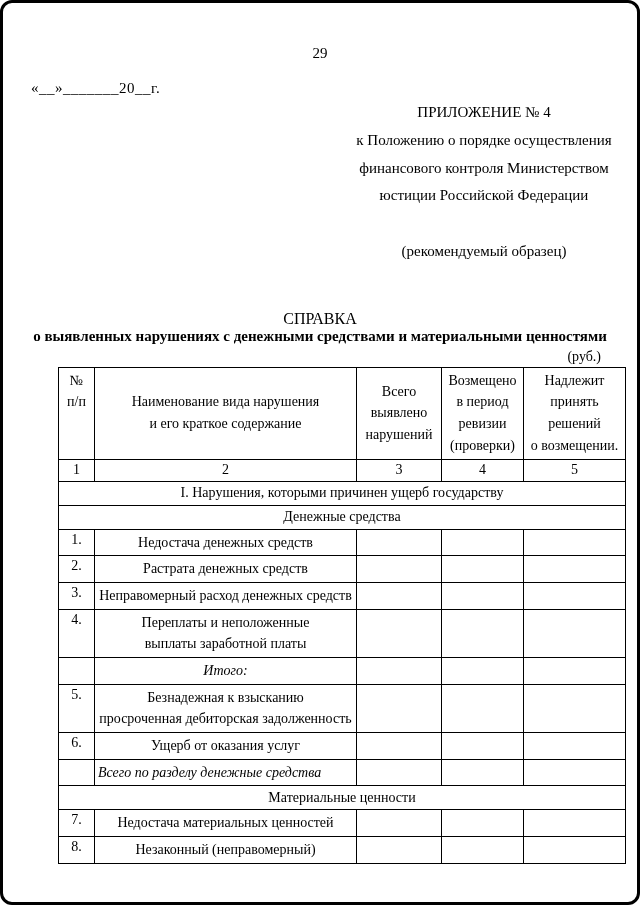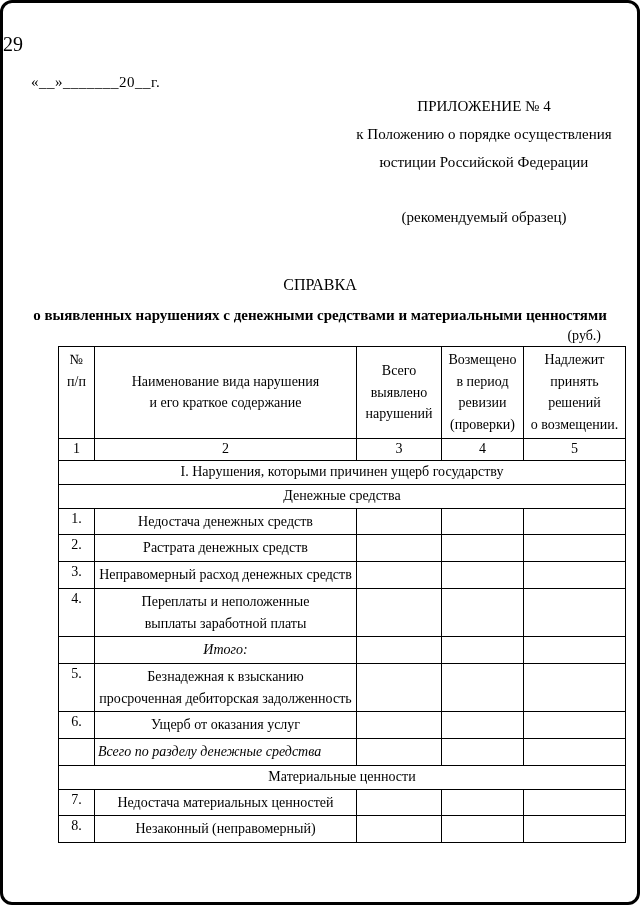--- a/index.html
+++ b/index.html
@@ -13,22 +13,23 @@
   .page {
     width: 640px;
     height: 905px;
     background: #fff;
     border: 3px solid #000;
     border-radius: 12px;
     position: relative;
     overflow: hidden;
   }
   .page-number {
-    padding-top: 30px;
-    font-size: 20px;
+    text-align: center;
+    padding-top: 42px;
+    font-size: 15px;
   }
   .date-line {
     margin: 18px 0 0 28px;
     font-size: 15px;
     letter-spacing: 0.5px;
   }
   .appendix-block {
     width: 270px;
     margin: 2px 18px 0 auto;
     text-align: center;
@@ -41,21 +42,20 @@
   .doc-title {
     text-align: center;
     font-weight: normal;
     font-size: 16px;
     margin-top: 44px;
   }
   .doc-subtitle {
     text-align: center;
     font-weight: bold;
     font-size: 15px;
-    margin-top: 13px;
   }
   .units {
     text-align: right;
     margin: 4px 36px 2px 0;
     font-size: 14px;
   }
   table.main {
     border-collapse: collapse;
     margin-left: 55px;
     width: 567px;
@@ -113,20 +113,21 @@
 
 <div class="page">
 
   <div class="page-number">29</div>
 
   <div class="date-line">«__»_______20__г.</div>
 
   <div class="appendix-block">
     <div class="appendix-title">ПРИЛОЖЕНИЕ № 4</div>
     <div>к Положению о порядке осуществления</div>
+    <div>финансового контроля Министерством</div>
     <div>юстиции Российской Федерации</div>
     <div class="appendix-note">(рекомендуемый образец)</div>
   </div>
 
   <div class="doc-title">СПРАВКА</div>
   <div class="doc-subtitle">о выявленных нарушениях с денежными средствами и материальными ценностями</div>
   <div class="units">(руб.)</div>
 
   <table class="main">
     <colgroup>

